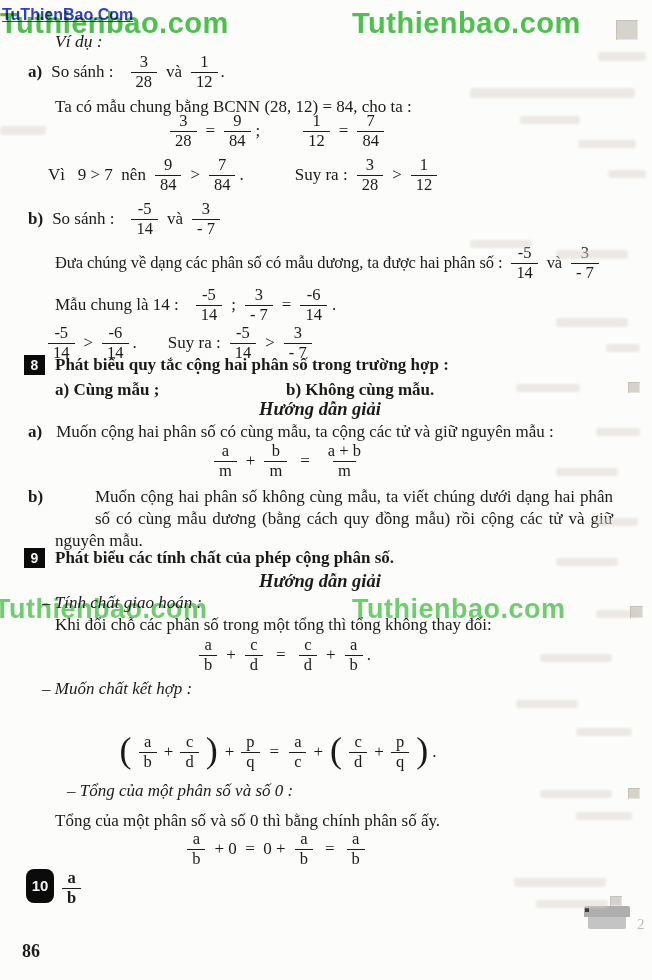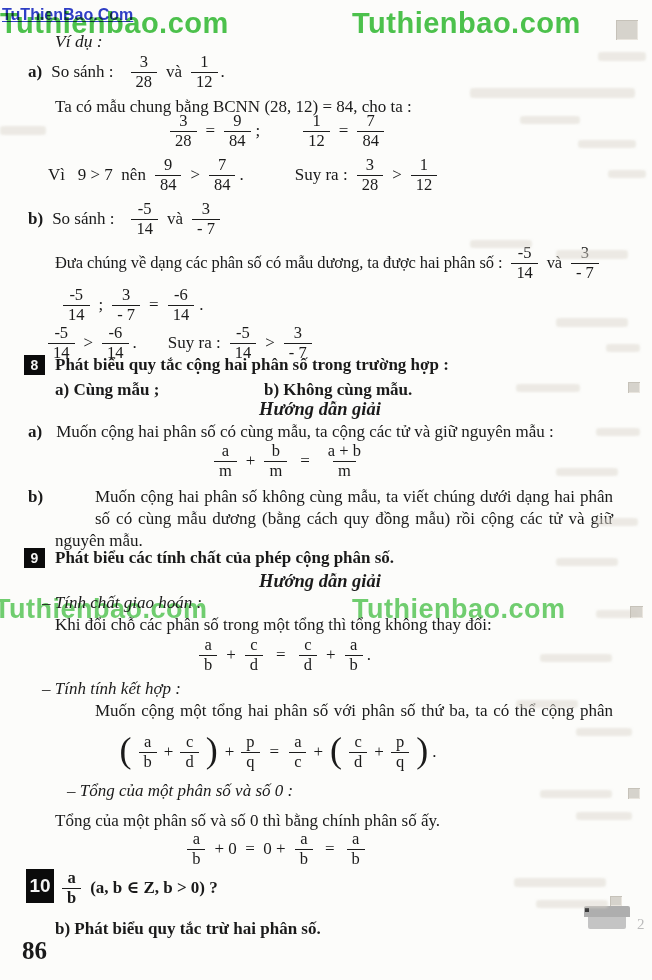--- a/index.html
+++ b/index.html
@@ -33,21 +33,21 @@
   .just{text-align:justify;text-align-last:justify;display:block;margin-left:40px;}
   .jleft{text-align:left;display:block;}
   .paren{font-size:36px;font-weight:400;line-height:.8;transform:translateY(-2px);}
   .bleed{position:absolute;background:#ddd8cf;opacity:.5;filter:blur(1.2px);border-radius:3px;}
   .speck{position:absolute;background:#d0ccc4;opacity:.85;box-shadow:inset 1px 1px 0 #bdb8ae, inset -1px -1px 0 #e6e2da;}
   .gray-icon{position:absolute;left:584px;top:906px;width:46px;height:26px;}
   .gray-icon .band{position:absolute;left:0;top:0;width:46px;height:11px;background:#aeaeae;border-radius:2px 2px 0 0;}
   .gray-icon .body2{position:absolute;left:4px;top:11px;width:38px;height:12px;background:#c4c4c4;border-radius:0 0 2px 2px;}
   .gray-icon .dot{position:absolute;left:1px;top:2px;width:4px;height:4px;background:#3a3a3a;}
   .faint-mark{position:absolute;left:637px;top:913px;color:#bcbcbc;font-size:15px;}
-  .pageno{position:absolute;left:22px;top:940px;font-weight:bold;font-size:25px;}
+  .pageno{position:absolute;left:22px;top:940px;font-weight:bold;font-size:18px;}
 </style>
 </head>
 <body>
 
 <div class="page">
 
   <span class="wm wm-green" style="left:0;top:12px;color:#4dc44d;">Tuthienbao.com</span>
   <span class="wm wm-green" style="left:352px;top:12px;color:#4dc44d;">Tuthienbao.com</span>
   <span class="wm wm-blue" style="left:2px;top:4px;color:#2e3ec9;">TuThienBao.Com</span>
   <span class="wm wm-mid" style="left:-6px;top:598px;color:#4dc44d;">Tuthienbao.com</span>
@@ -97,20 +97,21 @@
   </div>
 
   <div class="row" style="left:55px;top:240px;height:46px;font-size:16.5px;letter-spacing:-0.1px;">
     <span>Đưa chúng về dạng các phân số có mẫu dương, ta được hai phân số :</span>
     <span class="frac"><span class="fnum">-5</span><span class="fden">14</span></span>
     <span>và</span>
     <span class="frac"><span class="fnum">3</span><span class="fden">- 7</span></span>
   </div>
 
   <div class="row" style="left:55px;top:282px;height:46px;">
+    <span>Mẫu chung là 14 :</span>
     <span class="frac" style="margin-left:8px;"><span class="fnum">-5</span><span class="fden">14</span></span>
     <span>;</span>
     <span class="frac"><span class="fnum">3</span><span class="fden">- 7</span></span>
     <span>=</span>
     <span class="frac"><span class="fnum">-6</span><span class="fden">14</span></span>
     <span style="margin-left:-4px;">.</span>
   </div>
 
   <div class="row" style="left:48px;top:320px;height:46px;">
     <span class="frac"><span class="fnum">-5</span><span class="fden">14</span></span>
@@ -119,21 +120,21 @@
     <span style="margin-left:-5px;">.</span>
     <span style="margin-left:22px;">Suy ra :</span>
     <span class="frac"><span class="fnum">-5</span><span class="fden">14</span></span>
     <span>&gt;</span>
     <span class="frac"><span class="fnum">3</span><span class="fden">- 7</span></span>
   </div>
 
   <div class="badge" style="left:24px;top:355px;width:21px;height:20px;font-size:14px;">8</div>
   <span class="abs b" style="left:55px;top:354px;">Phát biểu quy tắc cộng hai phân số trong trường hợp :</span>
   <span class="abs b" style="left:55px;top:379px;">a)  Cùng mẫu ;</span>
-  <span class="abs b" style="left:264px;top:379px;">b)  Không cùng mẫu.</span>
+  <span class="abs b" style="left:286px;top:379px;">b)  Không cùng mẫu.</span>
   <span class="center-head" style="top:398px;">Hướng dẫn giải</span>
 
   <div class="row" style="left:28px;top:421px;">
     <span class="b">a)</span>
     <span style="margin-left:5px;">Muốn cộng hai phân số có cùng mẫu, ta cộng các tử và giữ nguyên mẫu :</span>
   </div>
 
   <div class="row crow" style="top:438px;height:46px;transform:translateX(-36px);">
     <span class="frac"><span class="fnum">a</span><span class="fden">m</span></span>
     <span>+</span>
@@ -160,23 +161,22 @@
     <span class="frac"><span class="fnum">a</span><span class="fden">b</span></span>
     <span>+</span>
     <span class="frac"><span class="fnum">c</span><span class="fden">d</span></span>
     <span style="margin-left:4px;">=</span>
     <span class="frac" style="margin-left:4px;"><span class="fnum">c</span><span class="fden">d</span></span>
     <span>+</span>
     <span class="frac"><span class="fnum">a</span><span class="fden">b</span></span>
     <span style="margin-left:-5px;">.</span>
   </div>
 
-  <span class="abs i" style="left:42px;top:678px;">–  Tính tính kết hợp :</span>
+  <span class="abs i" style="left:42px;top:678px;">–  Muốn chất kết hợp :</span>
   <div class="abs" style="left:55px;top:700px;width:558px;">
-    <span class="just">Muốn cộng một tổng hai phân số với phân số thứ ba, ta có thể cộng phân</span>
   </div>
 
   <div class="row crow" style="top:726px;height:52px;transform:translateX(-48px);gap:7px;">
     <span class="paren">(</span>
     <span class="frac"><span class="fnum">a</span><span class="fden">b</span></span>
     <span>+</span>
     <span class="frac"><span class="fnum">c</span><span class="fden">d</span></span>
     <span class="paren">)</span>
     <span>+</span>
     <span class="frac"><span class="fnum">p</span><span class="fden">q</span></span>
@@ -195,26 +195,24 @@
   <span class="abs" style="left:55px;top:810px;">Tổng của một phân số và số 0 thì bằng chính phân số ấy.</span>
 
   <div class="row crow" style="top:826px;height:46px;transform:translateX(-50px);">
     <span class="frac"><span class="fnum">a</span><span class="fden">b</span></span>
     <span>+ 0  =  0 +</span>
     <span class="frac"><span class="fnum">a</span><span class="fden">b</span></span>
     <span style="margin-left:3px;">=</span>
     <span class="frac" style="margin-left:3px;"><span class="fnum">a</span><span class="fden">b</span></span>
   </div>
 
-  <div class="badge" style="left:26px;top:869px;width:28px;height:34px;font-size:19px;">10</div>
+  <div class="badge" style="left:26px;top:869px;width:28px;height:34px;font-size:15px;border-radius:8px;">10</div>
   <div class="row b" style="left:62px;top:866px;height:44px;">
     <span class="frac"><span class="fnum">a</span><span class="fden">b</span></span>
-    <span>(a, b ∈ Z, b &gt; 0) ?</span>
-  </div>
-  <span class="abs b" style="left:55px;top:918px;">b) Phát biểu quy tắc trừ hai phân số.</span>
+  </div>
 
   <span class="pageno">86</span>
   <div class="gray-icon">
     <div class="band"></div>
     <div class="body2"></div>
     <div class="dot"></div>
   </div>
   <span class="faint-mark">2</span>
 
   <div class="bleed" style="left:470px;top:88px;width:165px;height:10px;"></div>

